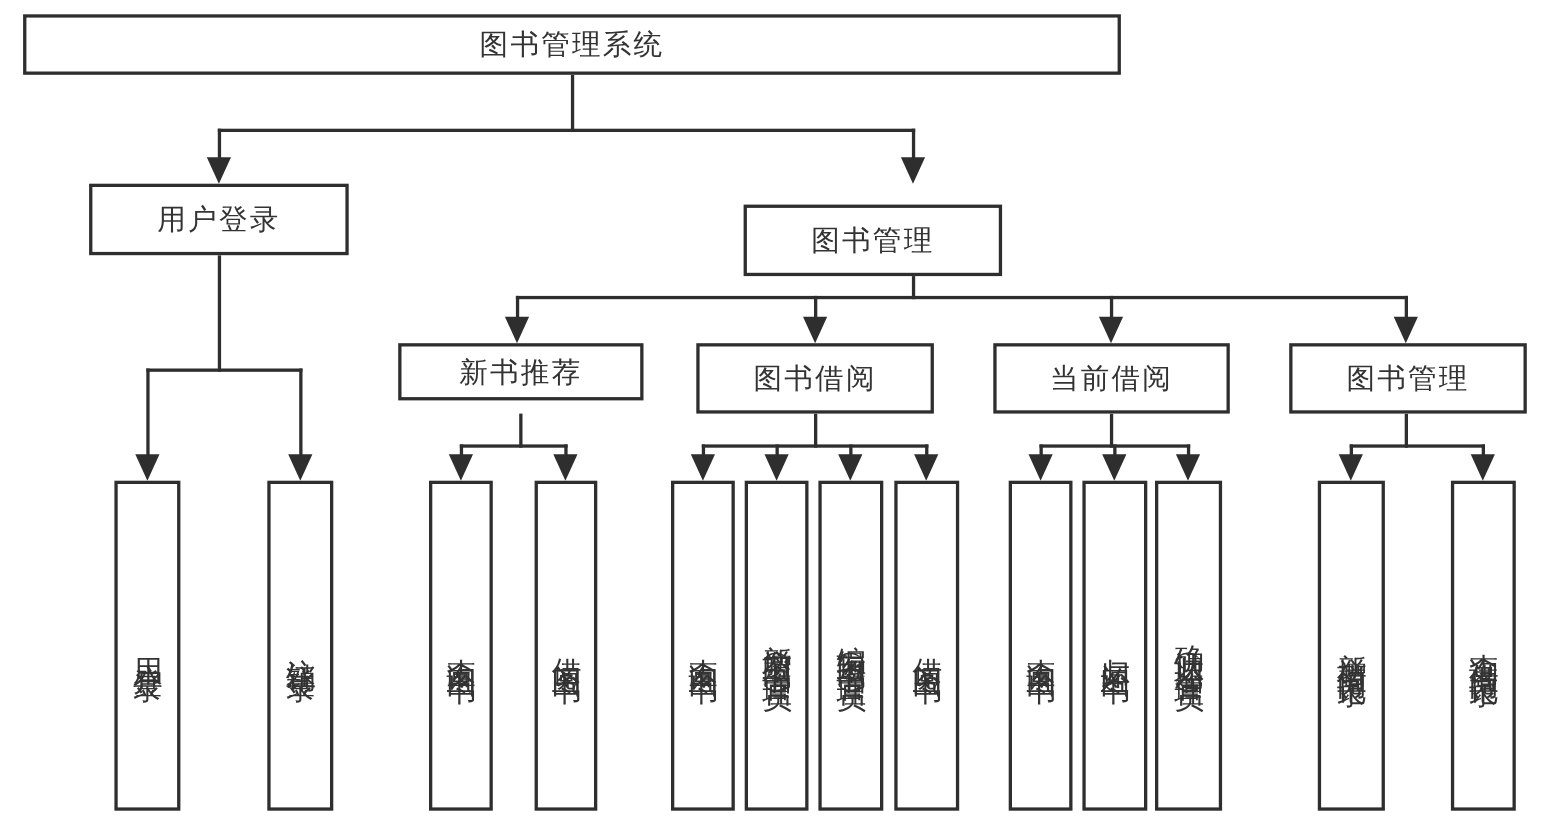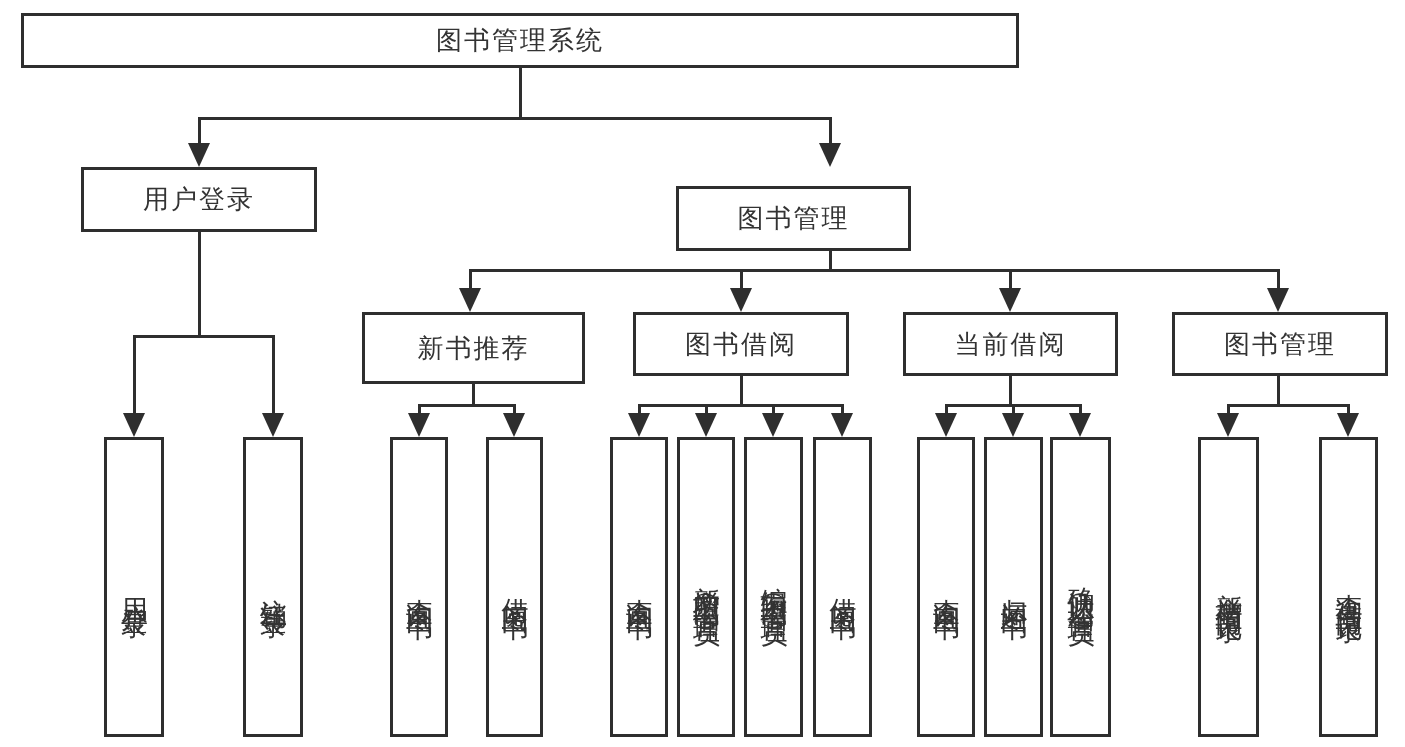--- a/index.html
+++ b/index.html
@@ -128,21 +128,21 @@
     <span>图书管理系统</span>
   </div>
 
   <div class="node" style="left:81px; top:167px; width:236px; height:65px;">
     <span>用户登录</span>
   </div>
   <div class="node" style="left:676px; top:168px; width:235px; height:65px;margin-top:18px;">
     <span>图书管理</span>
   </div>
 
-  <div class="node" style="left:362px; top:312px; width:223px; height:72px;text-align:center;">
+  <div class="node" style="left:362px; top:312px; width:223px; height:52px;text-align:center;">
     <span>新书推荐</span>
   </div>
   <div class="node" style="left:633px; top:312px; width:216px; height:64px;">
     <span>图书借阅</span>
   </div>
   <div class="node" style="left:903px; top:312px; width:215px; height:64px;">
     <span>当前借阅</span>
   </div>
   <div class="node" style="left:1172px; top:312px; width:216px; height:64px;">
     <span>图书管理</span>

